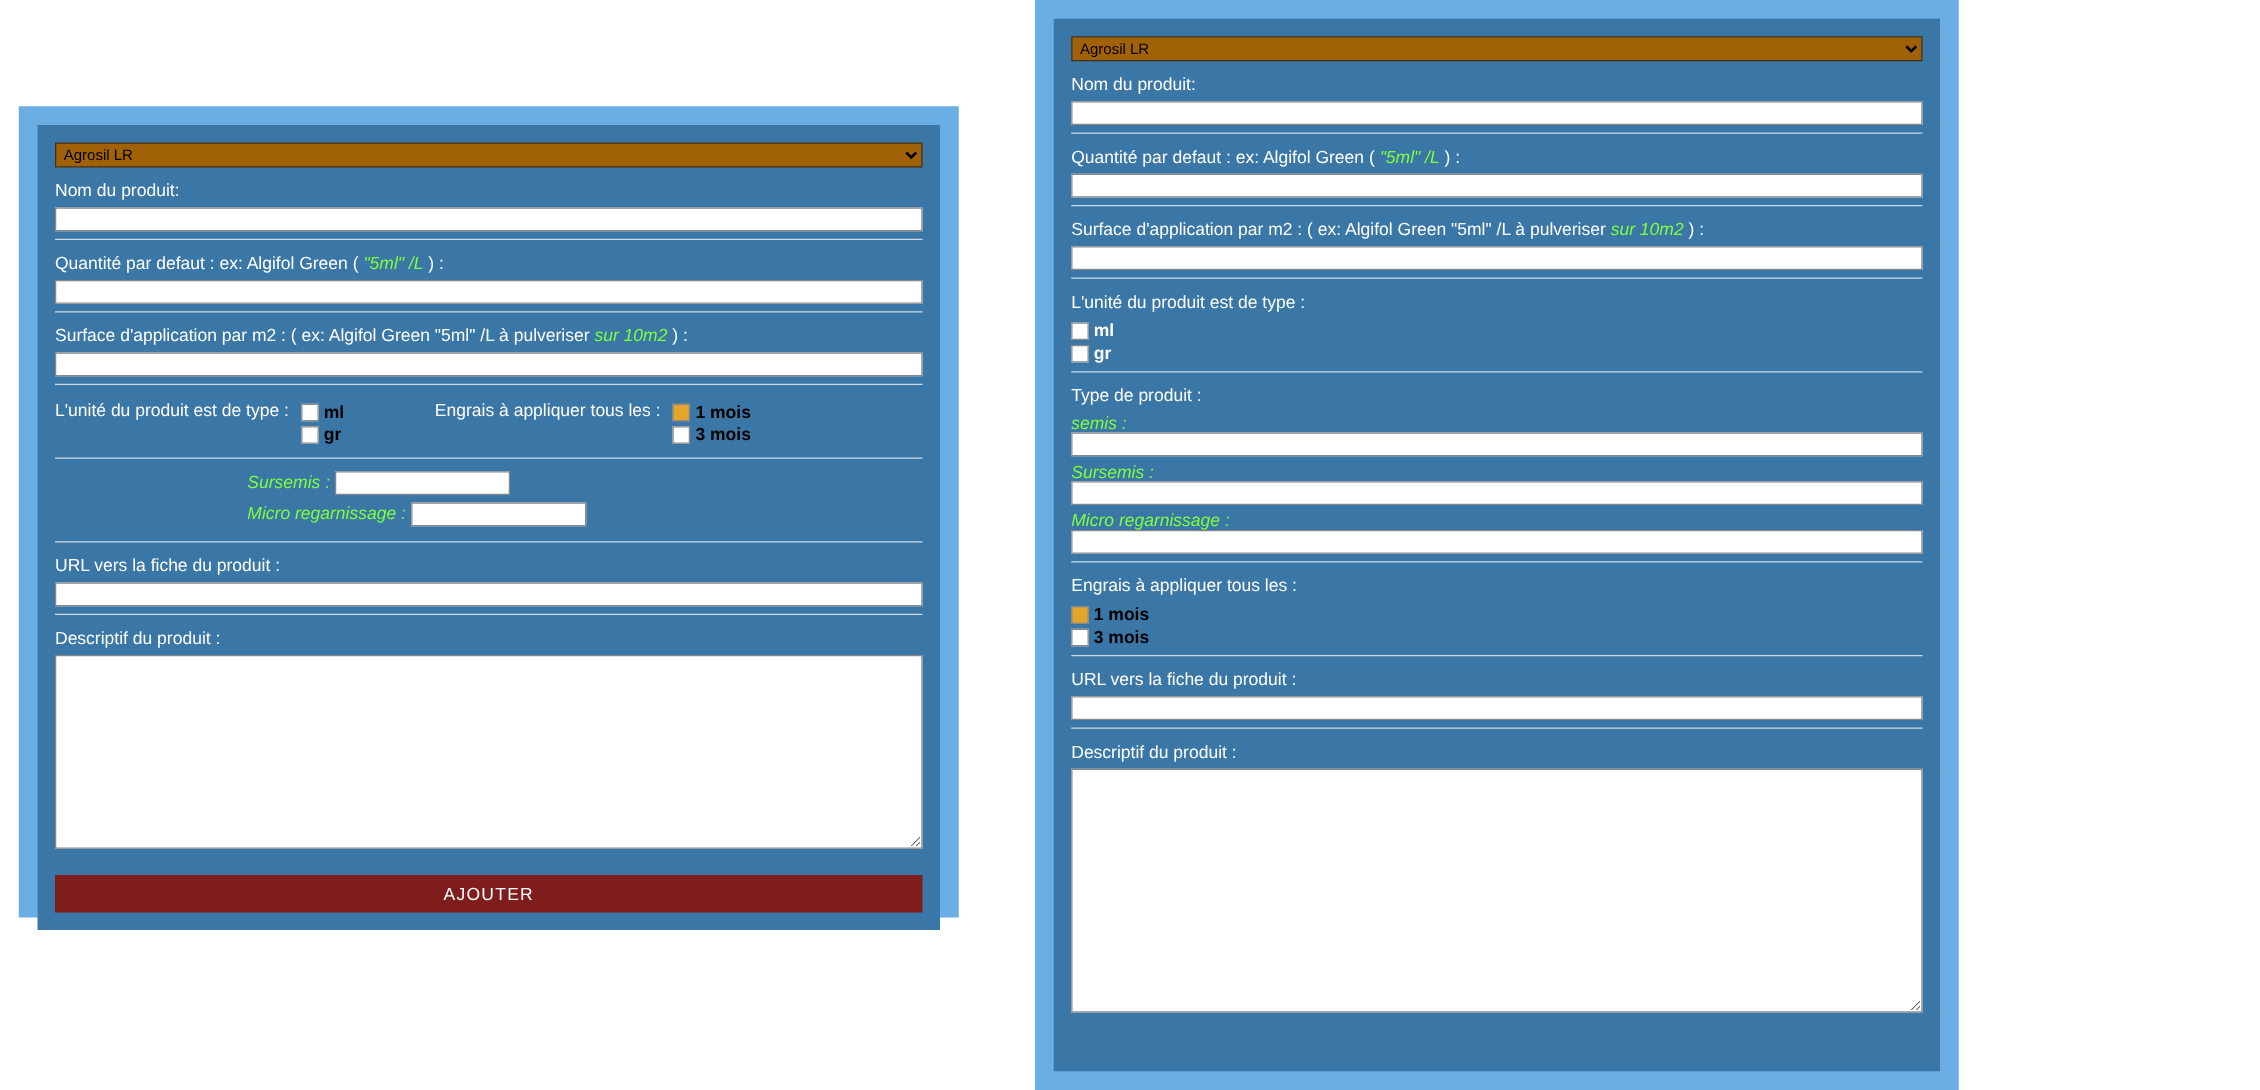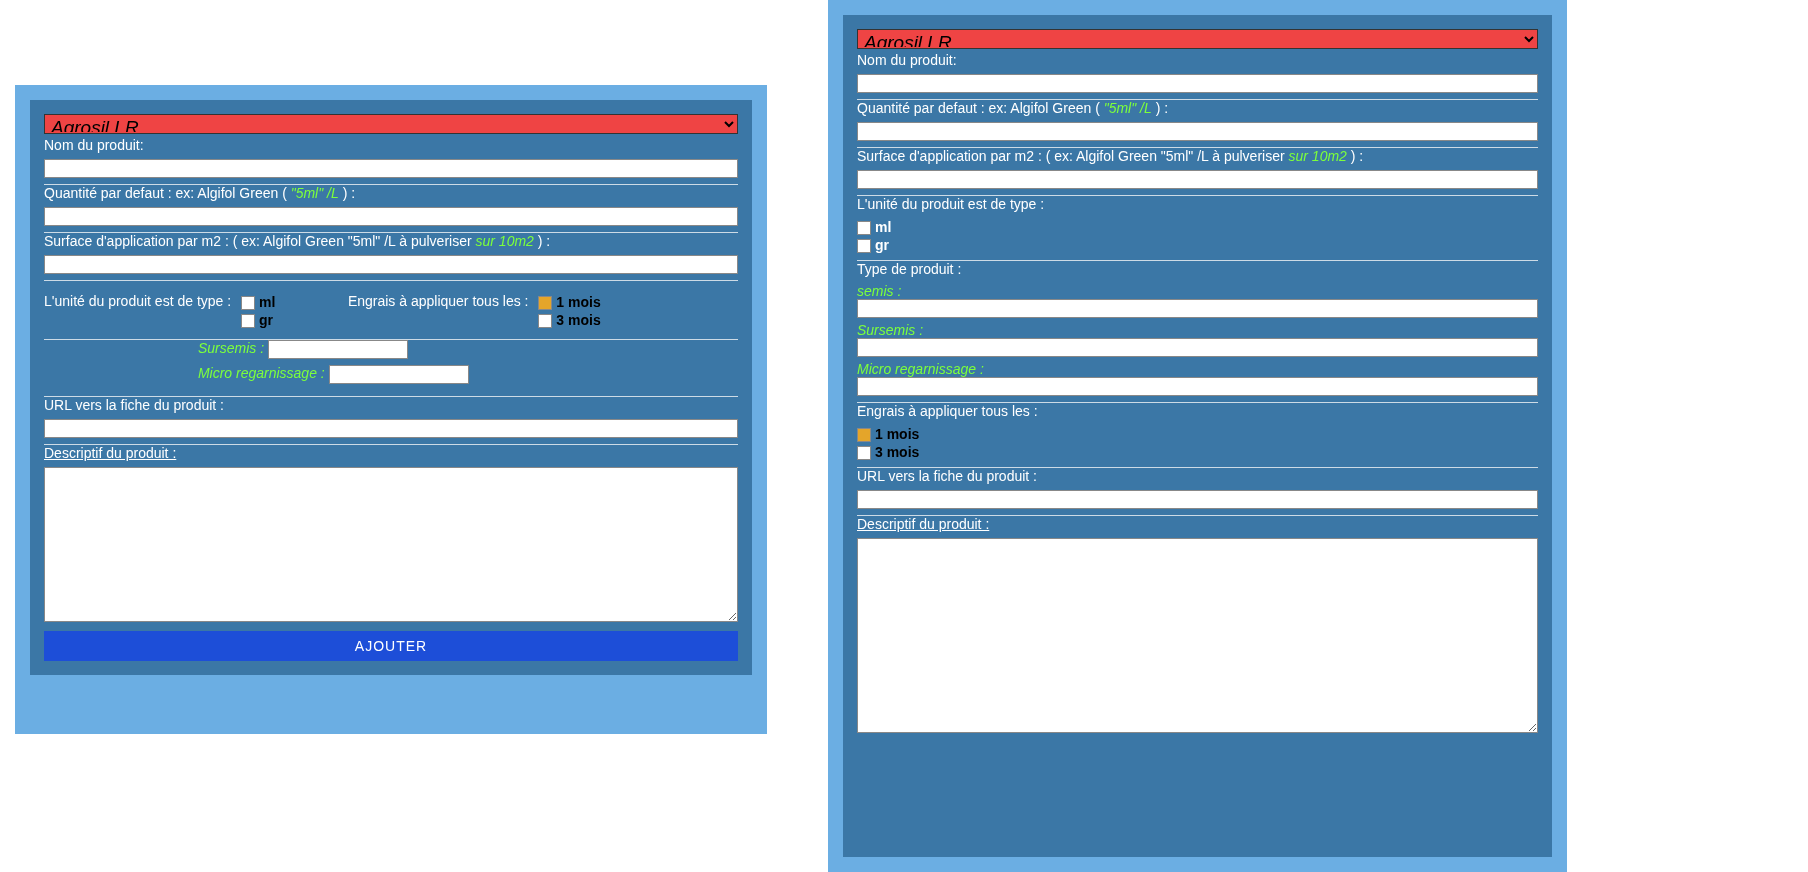--- a/index.html
+++ b/index.html
@@ -38,34 +38,33 @@
     width: 739px;
     height: 872px;
   }
   .panel-right .panel-inner {
     height: 100%;
     overflow: hidden;
   }
   .select {
     width: 100%;
     border: 1px solid #333;
-    font-size: 19px;
+    font-size: 12px;
     padding: 1px 2px;
-    background: #ef4444;
+    background: #a16207;
     color: #000;
     height: 20px;
-    font-style: italic;
   }
   .group {
+    margin-top: 10px;
     border-bottom: 1px solid #cddbe6;
     padding-bottom: 6px;
   }
   .group-noborder {
     border-bottom: none;
-    text-decoration: underline;
   }
   .label {
     color: #ffffff;
     font-size: 14px;
     margin-bottom: 6px;
   }
   .highlight {
     color: #7cff3c;
     font-style: italic;
   }
@@ -133,27 +132,27 @@
     color: #000;
     font-size: 13px;
     padding: 2px;
   }
   .panel-right .textarea {
     height: 195px;
   }
   .submit-btn {
     width: 100%;
     height: 30px;
-    background: #1d4ed8;
+    background: #7f1d1d;
     color: #ffffff;
     border: none;
     font-size: 14px;
     letter-spacing: 1px;
     cursor: pointer;
-    margin-top: 0;
+    margin-top: 12px;
   }
   .cb-line {
     line-height: 18px;
     font-weight: bold;
   }
 </style>
 </head>
 <body>
 
 <div class="canvas">

